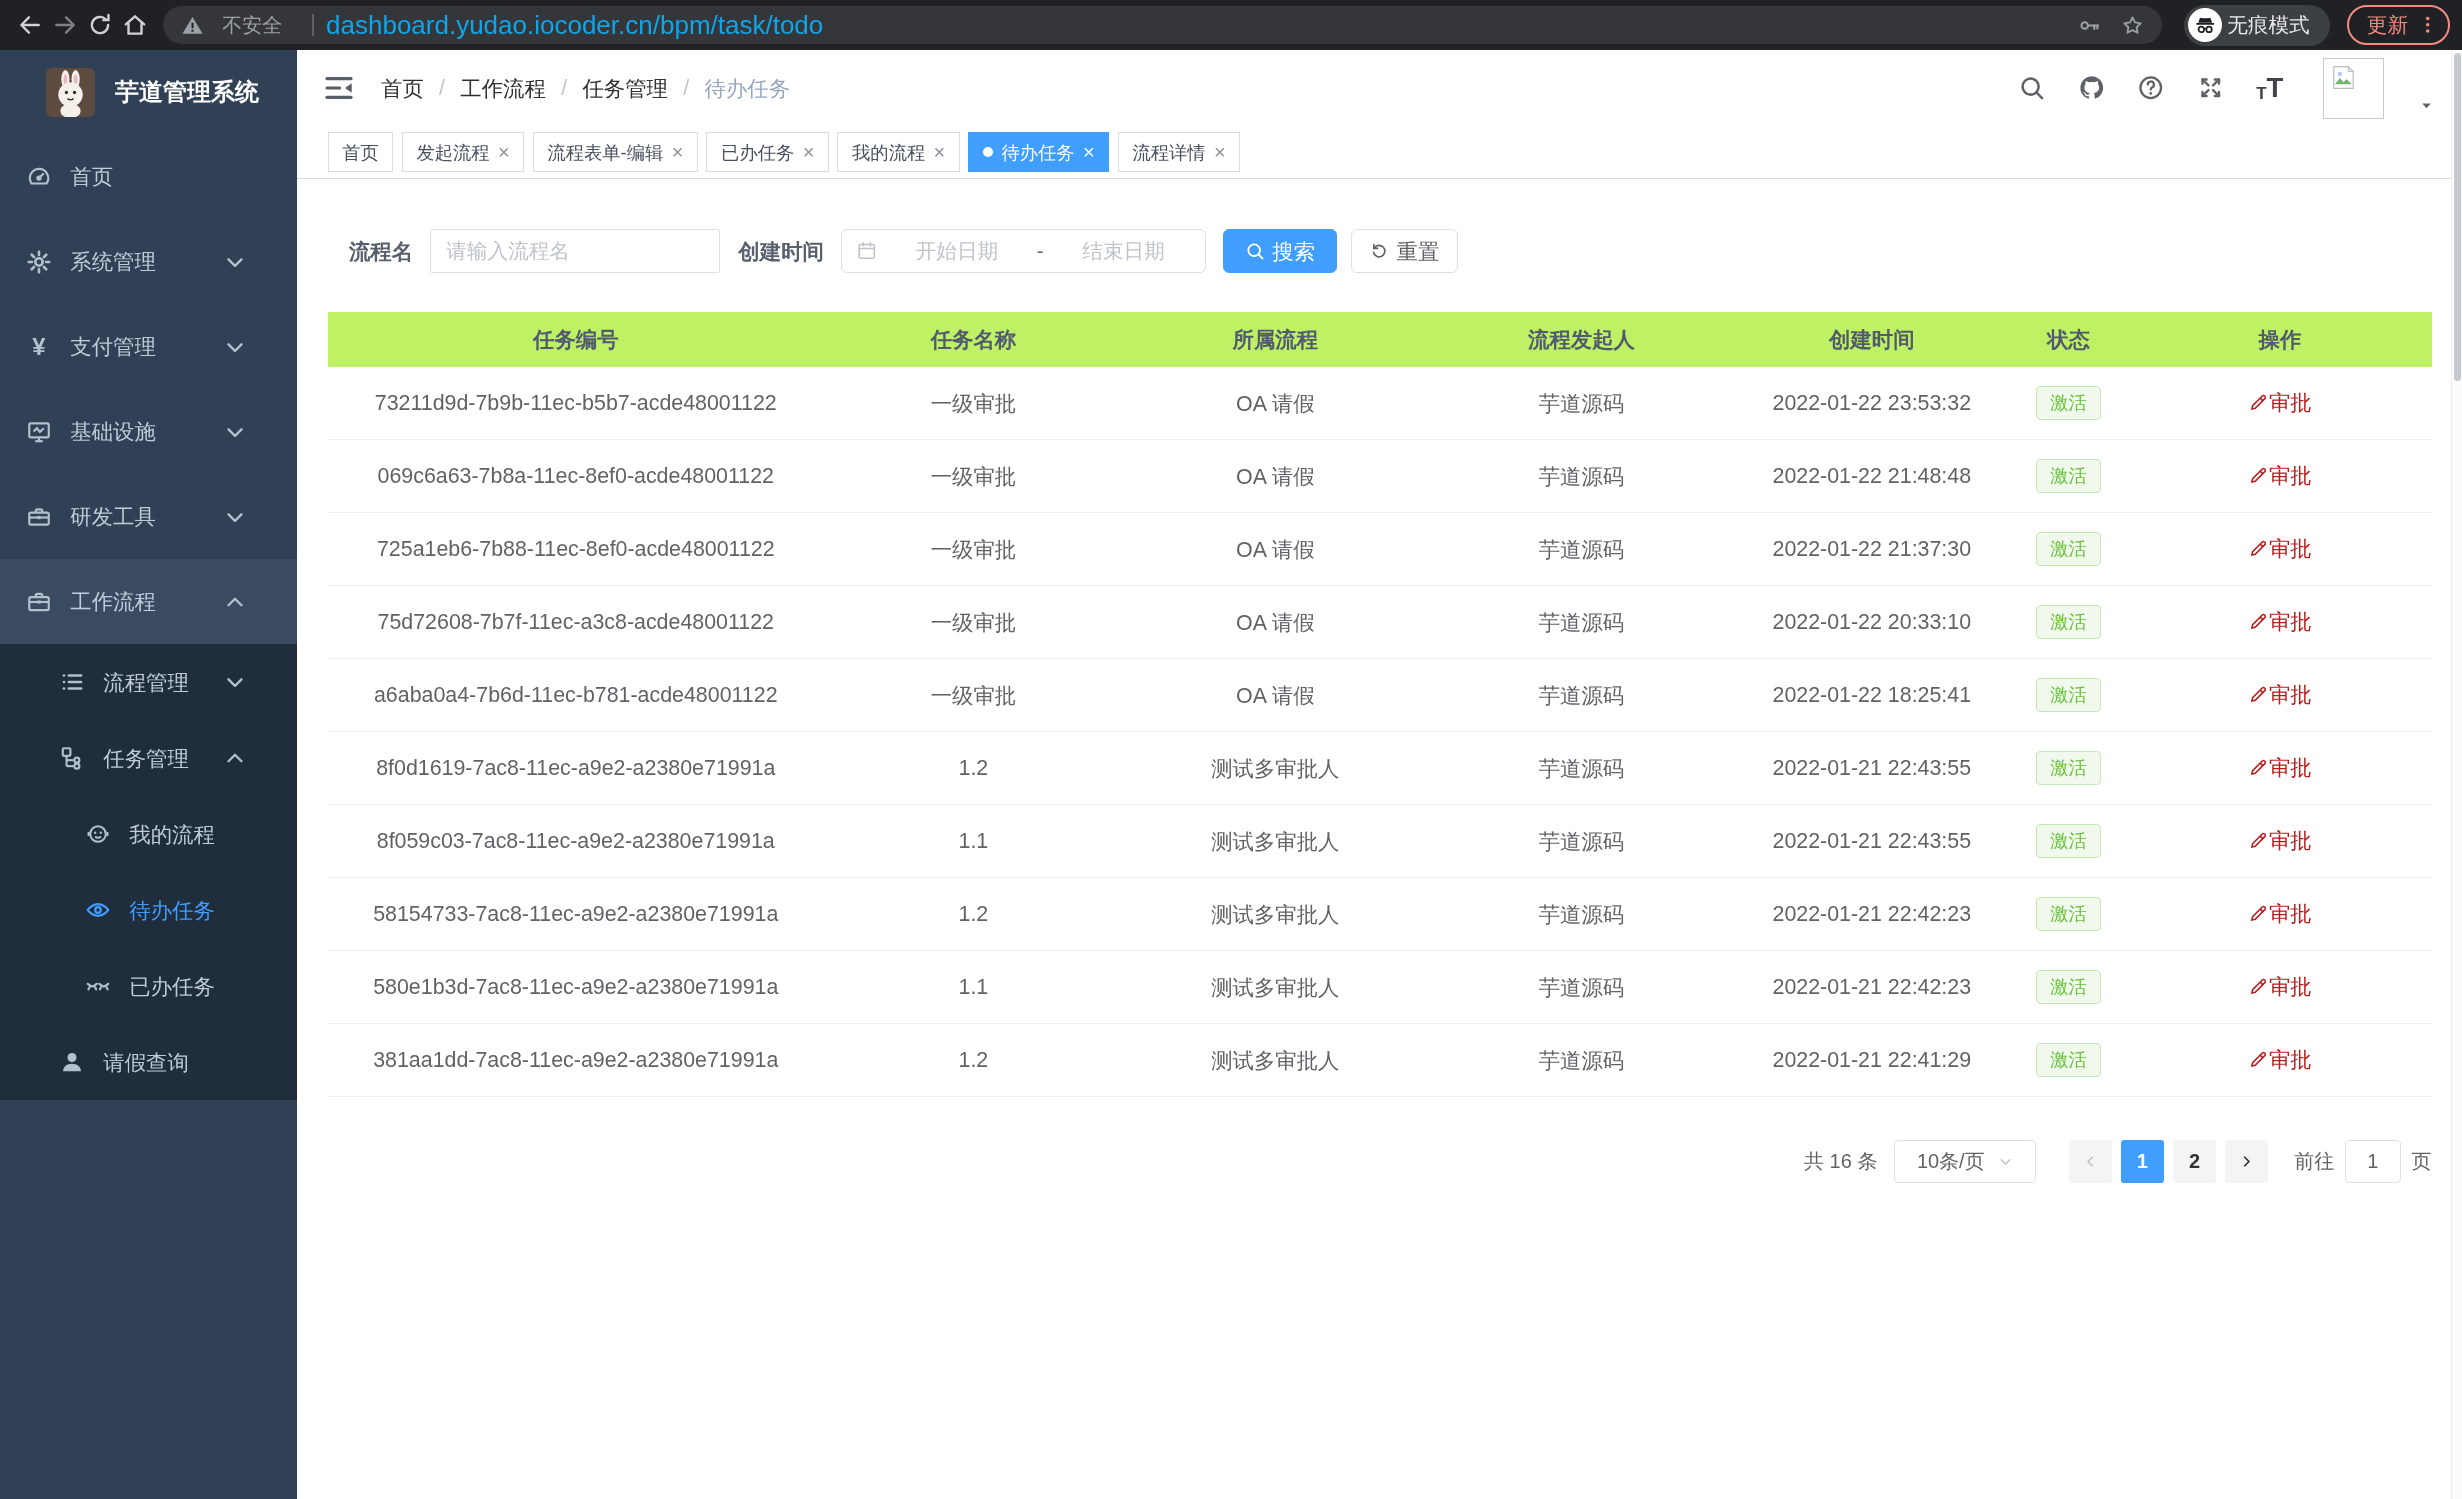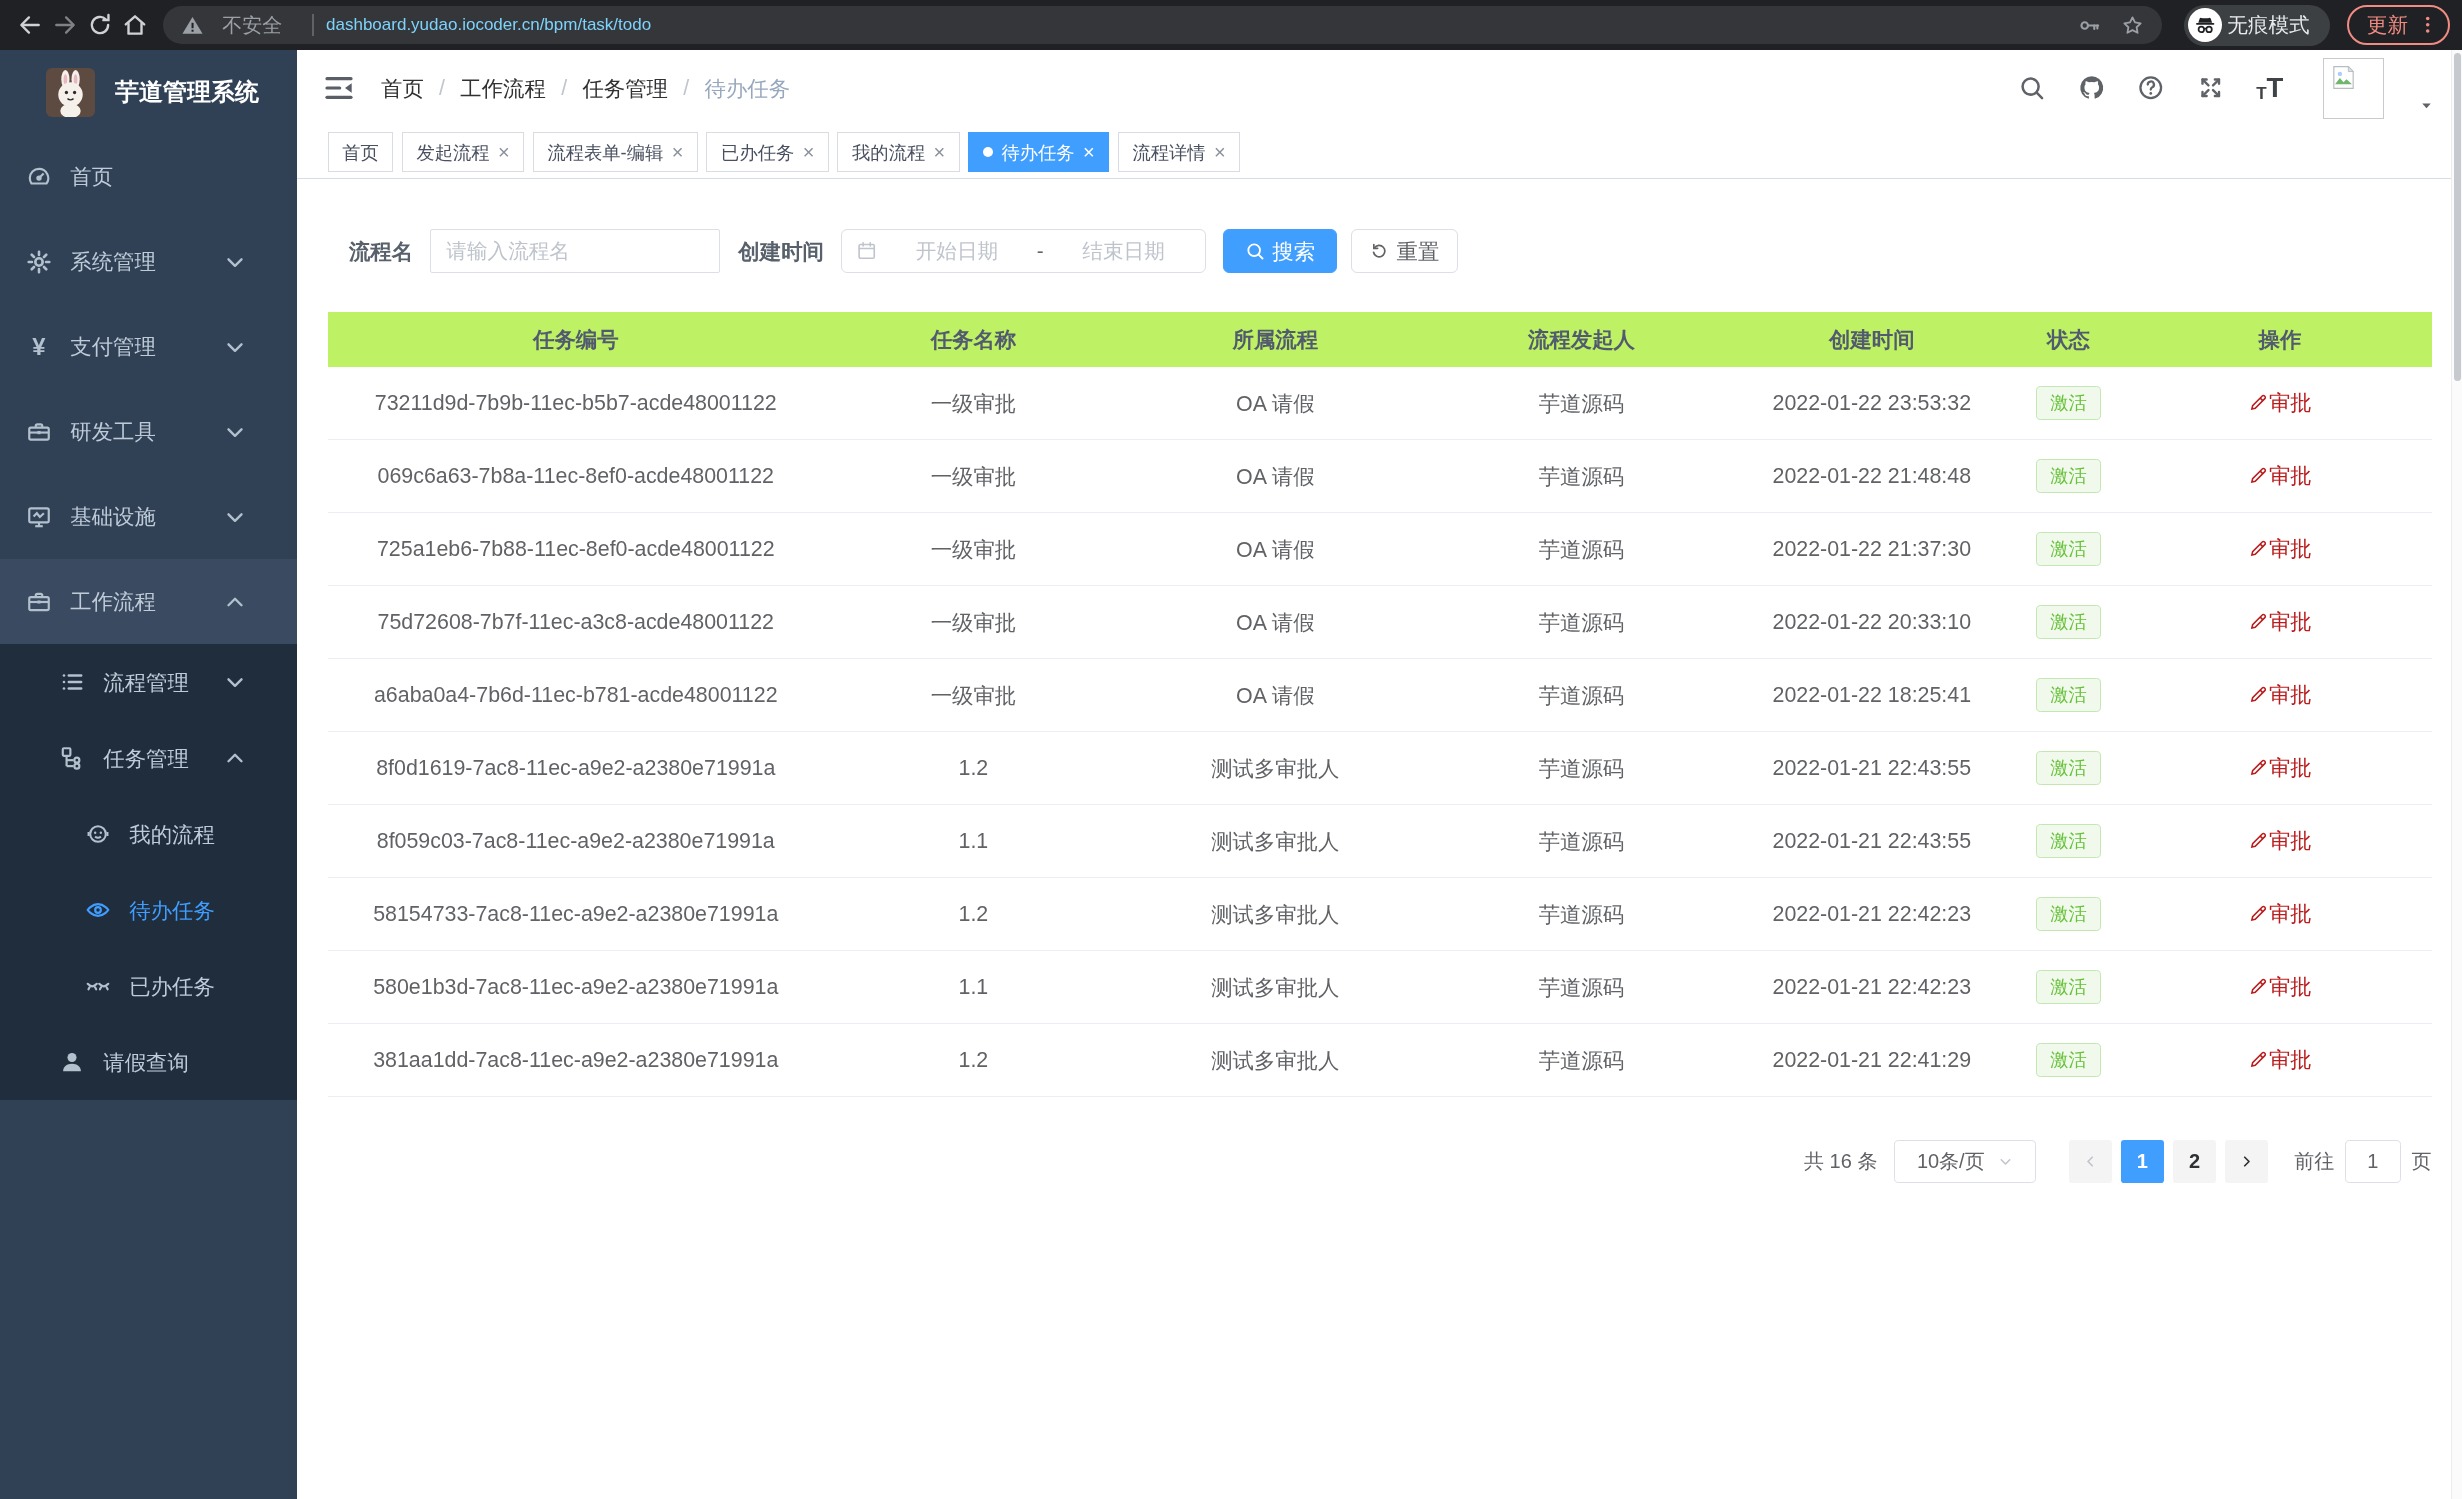--- a/index.html
+++ b/index.html
@@ -10,21 +10,21 @@
 
   
   .chrome{position:absolute;top:0;left:0;right:0;height:50px;background:#202124;display:flex;align-items:center;padding:0 12.2px;z-index:5}
   .nav-ic{width:35px;height:35px;display:flex;align-items:center;justify-content:center;color:#cfd1d5;flex:none}
   .nav-ic.dim{color:#7e8287}
   .nav-ic svg{width:26px;height:26px}
   .omnibox{flex:1;height:38px;background:#35363a;border-radius:19px;display:flex;align-items:center;padding:0 18.3px;margin:0 10.7px;min-width:0}
   .omni-warn svg{width:23px;height:23px}
   .omni-sec{color:#9aa0a6;font-size:20px;margin:0 18px;white-space:nowrap}
   .omni-sep{width:1.5px;height:21.4px;background:#5f6368;margin:0 12.2px;flex:none}
-  .omni-url{color:#7dd3fc;font-size:17px;white-space:nowrap}
+  .omni-url{color:#0ea5e9;font-size:26px;white-space:nowrap}
   .omni-spacer{flex:1}
   .omni-right{display:flex;align-items:center;gap:20px;color:#9aa0a6}
   .omni-right svg{width:23px;height:23px}
   .incog-chip{height:41px;background:#3c4043;border-radius:20.6px;display:flex;align-items:center;padding:0 20px 0 4.6px;gap:5px;color:#e8eaed;font-size:20.6px;margin-left:10.7px;flex:none}
   .incog-circle{width:34px;height:34px;border-radius:50%;background:#fff;display:flex;align-items:center;justify-content:center}
   .incog-circle svg{width:24.4px;height:24.4px}
   .update-pill{height:40px;border:2.3px solid #f28b82;border-radius:21.4px;display:flex;align-items:center;gap:9.2px;padding:0 9.2px 0 18.3px;color:#f28b82;font-size:20.6px;margin-left:17px;flex:none}
   .update-pill svg{width:21.4px;height:21.4px}
 
   
@@ -262,43 +262,43 @@
             <span>支付管理</span>
             <span class="icon chev">
               <svg viewBox="0 0 24 24" fill="none" stroke="currentColor" stroke-width="2.2" stroke-linecap="round" stroke-linejoin="round">
                 <polyline points="6,9.5 12,15.5 18,9.5"></polyline>
               </svg>
             </span>
           </div>
           <div class="menu-item lvl1">
             <span class="icon">
               <svg viewBox="0 0 24 24" fill="none" stroke="currentColor" stroke-width="2">
+                <rect x="3" y="4" width="18" height="13" rx="1.5"></rect>
+                <polyline points="7,11.5 10,8.5 12.8,12 16.5,8.5"></polyline>
+                <line x1="12" y1="17" x2="12" y2="20.5"></line>
+                <line x1="8.5" y1="20.5" x2="15.5" y2="20.5"></line>
+              </svg>
+            </span>
+            <span>基础设施</span>
+            <span class="icon chev">
+              <svg viewBox="0 0 24 24" fill="none" stroke="currentColor" stroke-width="2.2" stroke-linecap="round" stroke-linejoin="round">
+                <polyline points="6,9.5 12,15.5 18,9.5"></polyline>
+              </svg>
+            </span>
+          </div>
+          <div class="menu-item lvl1">
+            <span class="icon">
+              <svg viewBox="0 0 24 24" fill="none" stroke="currentColor" stroke-width="2">
                 <rect x="3" y="8" width="18" height="11" rx="1.5"></rect>
                 <path d="M9 8V6.5A1.5 1.5 0 0 1 10.5 5h3A1.5 1.5 0 0 1 15 6.5V8"></path>
                 <line x1="3" y1="12.5" x2="21" y2="12.5"></line>
                 <rect x="10.6" y="11" width="2.8" height="3" fill="currentColor" stroke="none"></rect>
               </svg>
             </span>
             <span>研发工具</span>
-            <span class="icon chev">
-              <svg viewBox="0 0 24 24" fill="none" stroke="currentColor" stroke-width="2.2" stroke-linecap="round" stroke-linejoin="round">
-                <polyline points="6,9.5 12,15.5 18,9.5"></polyline>
-              </svg>
-            </span>
-          </div>
-          <div class="menu-item lvl1">
-            <span class="icon">
-              <svg viewBox="0 0 24 24" fill="none" stroke="currentColor" stroke-width="2">
-                <rect x="3" y="4" width="18" height="13" rx="1.5"></rect>
-                <polyline points="7,11.5 10,8.5 12.8,12 16.5,8.5"></polyline>
-                <line x1="12" y1="17" x2="12" y2="20.5"></line>
-                <line x1="8.5" y1="20.5" x2="15.5" y2="20.5"></line>
-              </svg>
-            </span>
-            <span>基础设施</span>
             <span class="icon chev">
               <svg viewBox="0 0 24 24" fill="none" stroke="currentColor" stroke-width="2.2" stroke-linecap="round" stroke-linejoin="round">
                 <polyline points="6,9.5 12,15.5 18,9.5"></polyline>
               </svg>
             </span>
           </div>
           <div class="menu-item lvl1 highlight">
             <span class="icon">
               <svg viewBox="0 0 24 24" fill="none" stroke="currentColor" stroke-width="2">
                 <rect x="3" y="7.5" width="18" height="12" rx="1.5"></rect>

